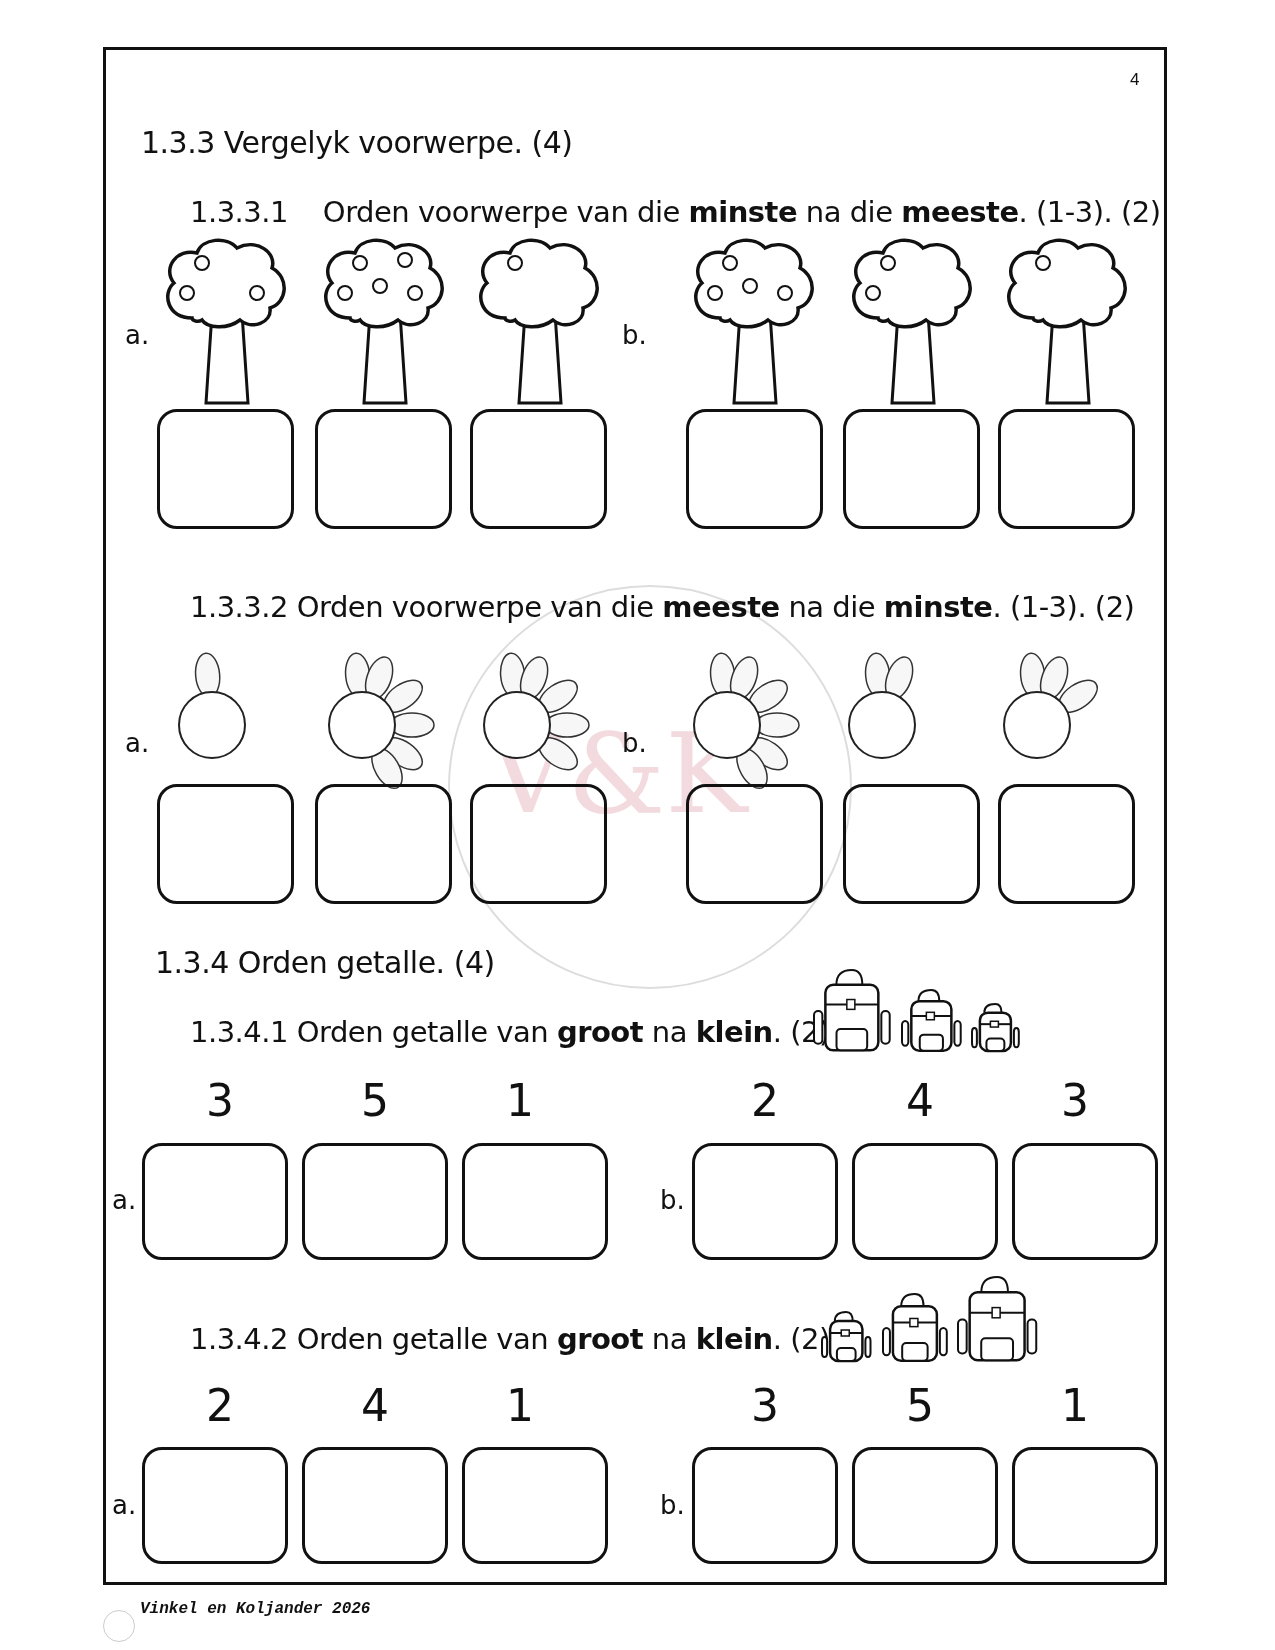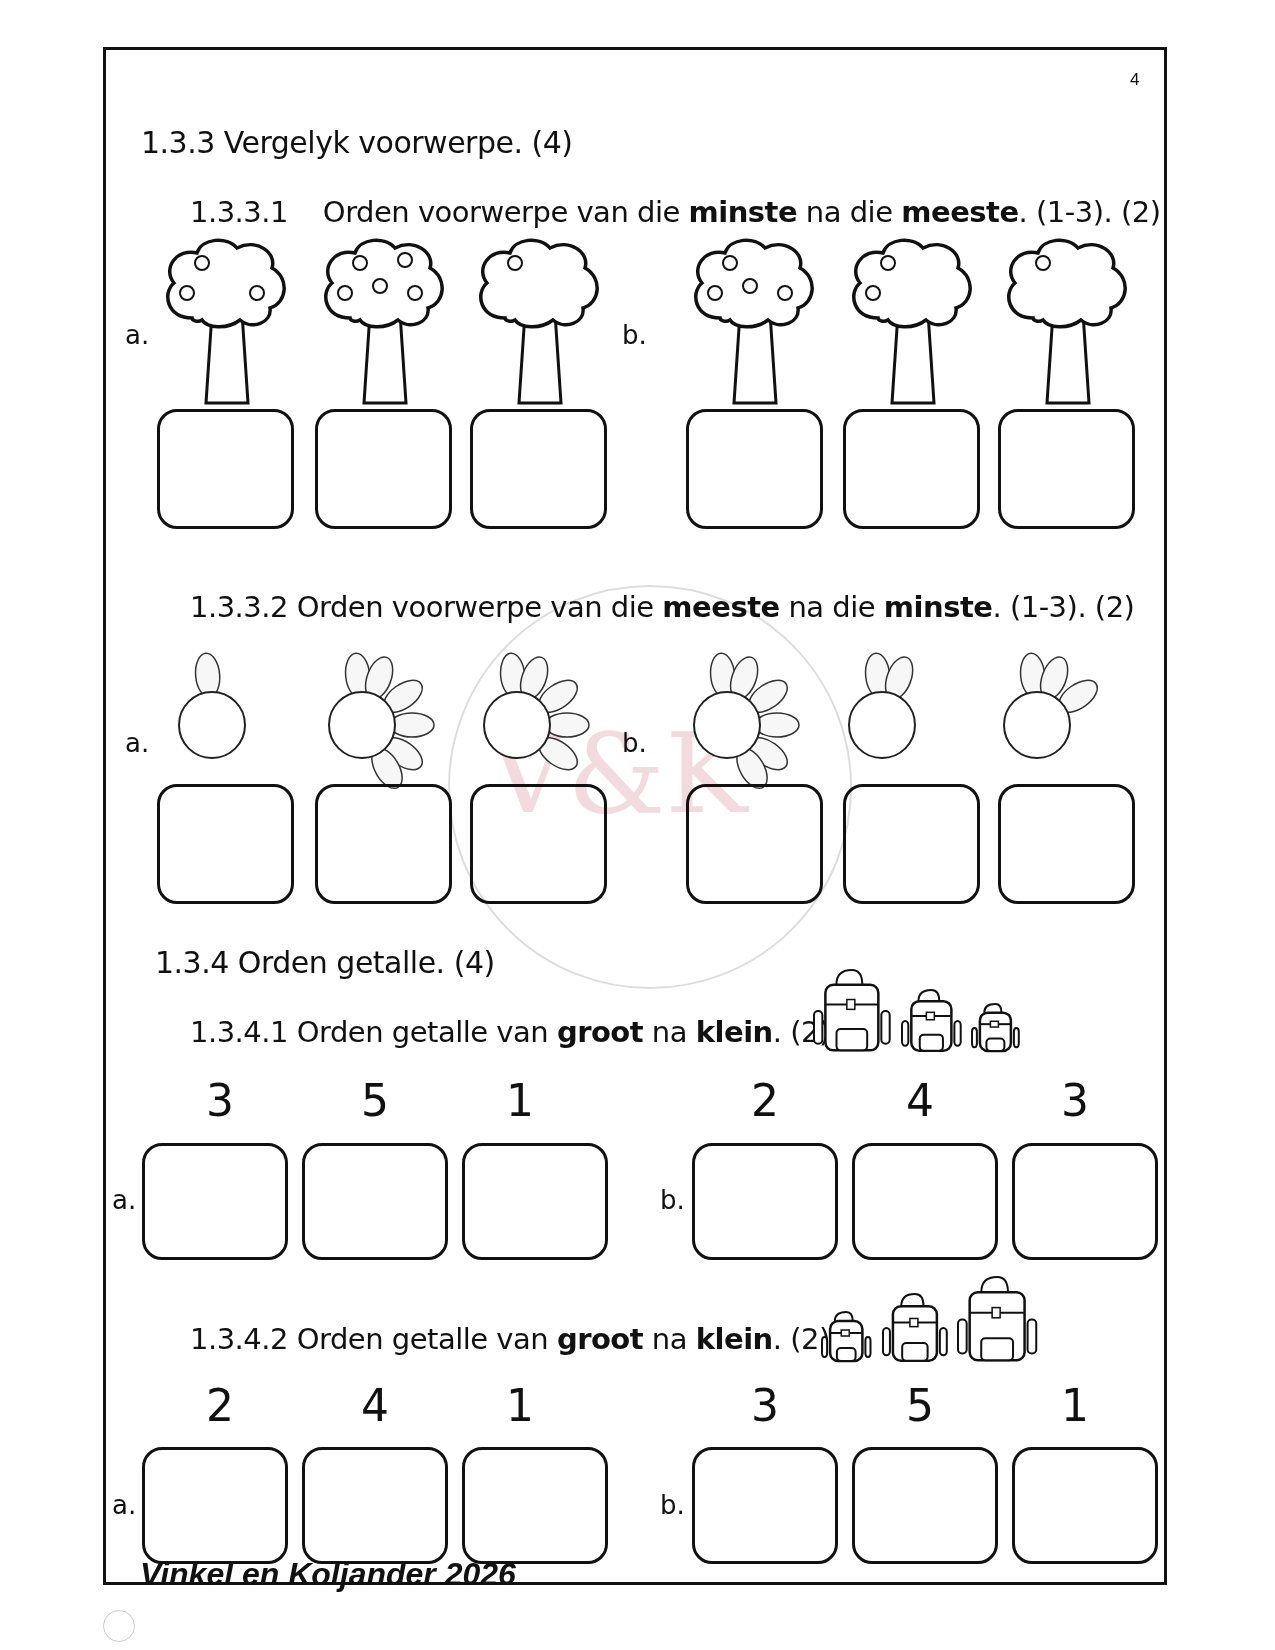--- a/index.html
+++ b/index.html
@@ -6,21 +6,21 @@
   body{width:1275px;height:1650px;position:relative;overflow:hidden;font-family:"DejaVu Sans","Liberation Sans",sans-serif;color:#111;}
   .frame{position:absolute;left:103px;top:47px;width:1064px;height:1538px;border:3px solid #111;box-sizing:border-box;}
   .abs{position:absolute;}
   .pagenum{left:1130px;top:70px;font-size:17px;font-family:"Liberation Sans",sans-serif;}
   .h1{font-size:30px;letter-spacing:-0.5px;white-space:nowrap;}
   .h2{font-size:29px;letter-spacing:-0.5px;white-space:nowrap;}
   .h2 b{font-weight:bold;}
   .lbl{font-size:26px;}
   .box{position:absolute;border:3.5px solid #111;border-radius:20px;box-sizing:border-box;background:transparent;}
   .num{position:absolute;font-size:44px;font-family:"DejaVu Sans",sans-serif;text-align:center;width:60px;}
-  .footer{left:140px;top:1556px;font-size:32px;font-weight:bold;font-style:italic;font-family:Liberation Sans, sans-serif;}
+  .footer{left:140px;top:1600px;font-size:16px;font-weight:bold;font-style:italic;font-family:Liberation Mono, monospace;}
   .stamp{left:103px;top:1610px;width:30px;height:30px;border:1.5px solid #ccc;border-radius:50%;}
   .wm{left:448px;top:585px;width:400px;height:400px;border:2px solid #ddd;border-radius:50%;pointer-events:none;}
   .wm-mono{left:488px;top:710px;font-size:110px;font-family:"DejaVu Serif",serif;color:rgba(220,150,160,0.35);pointer-events:none;}
   svg{position:absolute;overflow:visible;}
 </style>
 </head>
 <body>
 
 <div class="frame"></div>
 <div class="abs pagenum">4</div>

